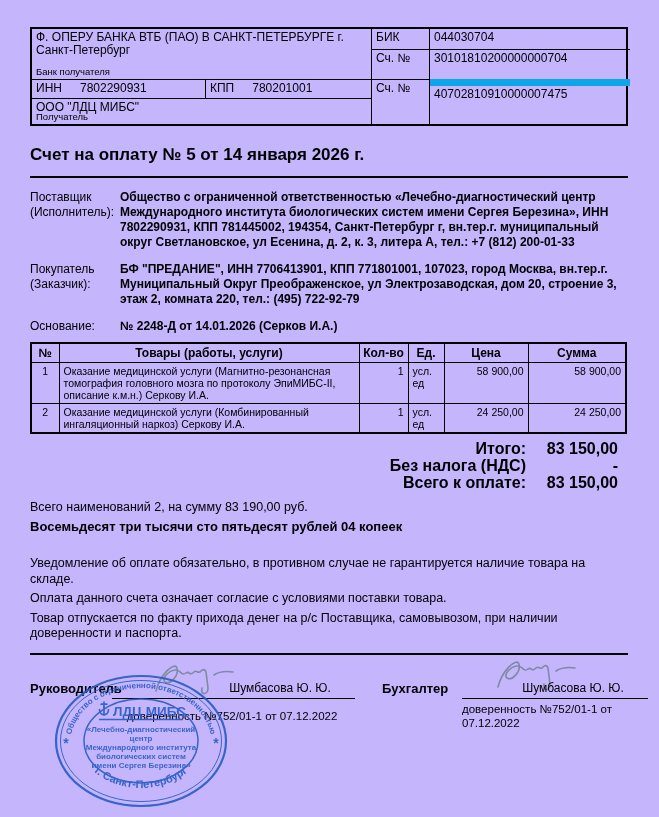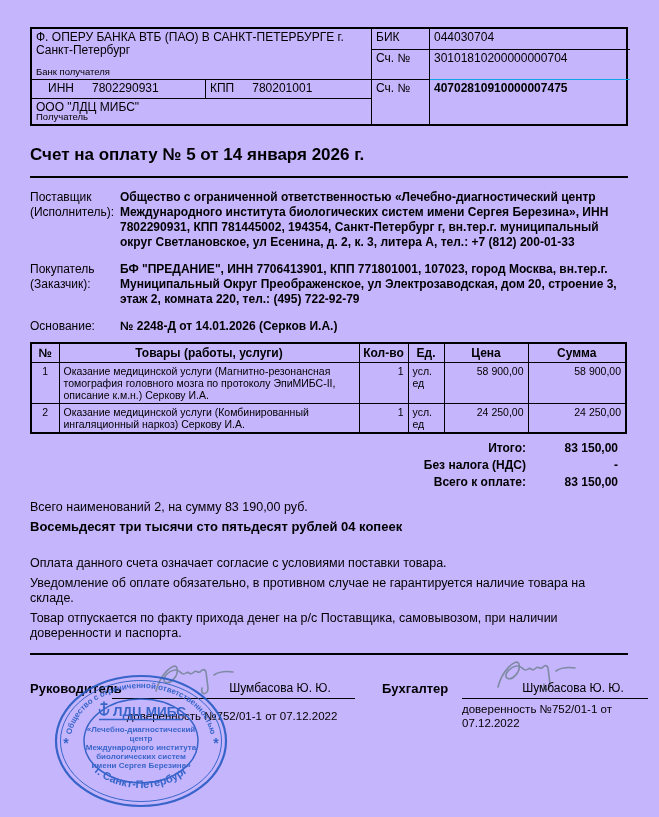--- a/index.html
+++ b/index.html
@@ -13,29 +13,29 @@
   .bank-grid{
     margin-top:27px;display:grid;
     grid-template-columns:340px 58px 200px;
     grid-template-rows:20px 30px 19px 26px;
     border:2px solid #000;font-size:12px;line-height:13px;
   }
   .bank-grid .cell{padding:2px 4px;box-sizing:border-box;position:relative;}
   .bank-left{grid-column:1;grid-row:1/3;border-right:1px solid #000;}
   .bank-caption{position:absolute;left:4px;bottom:1px;font-size:9.5px;}
   .inn-row{grid-column:1;grid-row:3;border-top:1px solid #000;border-right:1px solid #000;display:flex;padding:0!important;}
-  .inn-cell{width:174px;padding:2px 16px;box-sizing:border-box;border-right:1px solid #000;display:flex;gap:18px;}
+  .inn-cell{width:174px;padding:2px 4px;box-sizing:border-box;border-right:1px solid #000;display:flex;gap:18px;}
   .kpp-cell{flex:1;padding:2px 4px;box-sizing:border-box;display:flex;gap:18px;}
   .recipient-cell{grid-column:1;grid-row:4;border-top:1px solid #000;border-right:1px solid #000;}
   .bik-label{grid-column:2;grid-row:1;border-right:1px solid #000;}
   .bik-value{grid-column:3;grid-row:1;}
   .corr-label{grid-column:2;grid-row:2;border-top:1px solid #000;border-right:1px solid #000;}
   .corr-value{grid-column:3;grid-row:2;border-top:1px solid #000;}
   .acct-label{grid-column:2;grid-row:3/5;border-top:1px solid #000;border-right:1px solid #000;}
-  .acct-value{grid-column:3;grid-row:3/5;border-top:1px solid #0ea5e9;font-weight:bold;}
+  .acct-value{grid-column:3;grid-row:3/5;border-top:7px solid #0ea5e9;}
 
   
   .doc-title{margin-top:19px;font-size:17px;font-weight:bold;}
   .rule{margin-top:11px;height:0;border-top:2px solid #000;}
 
   
   .party{display:flex;margin-top:12px;font-size:12px;line-height:15px;}
   .party .plabel{width:90px;flex:0 0 90px;}
   .party .pvalue{flex:1;font-weight:bold;}
 
@@ -44,21 +44,21 @@
   table.items th,table.items td{border:1px solid #000;padding:2px 4px;vertical-align:top;box-sizing:border-box;}
   table.items{border:2px solid #000;}
   table.items th{font-size:12px;font-weight:bold;text-align:center;padding:2px 2px;}
   table.items td{font-size:10.5px;line-height:12px;}
   .col-num{width:28px;} .col-desc{width:300px;} .col-qty{width:49px;}
   .col-unit{width:36px;} .col-price{width:84px;} .col-sum{width:98px;}
   td.c{text-align:center;} td.r{text-align:right;}
   tr.row1 td{height:37px;} tr.row2 td{height:26px;}
 
   
-  .totals{margin-top:6px;width:588px;font-weight:bold;font-size:12px;line-height:17px;}
+  .totals{margin-top:6px;width:588px;font-weight:bold;font-size:16px;line-height:17px;}
   .trow{display:flex;}
   .trow .tlabel{flex:1;text-align:right;}
   .trow .tvalue{width:92px;text-align:right;}
 
   
   .summary{margin-top:8px;font-size:12.5px;line-height:17px;}
   .summary .words{font-weight:bold;font-size:13px;margin-top:2px;}
 
   
   .terms{margin-top:21px;font-size:12.5px;line-height:15.5px;}
@@ -185,22 +185,22 @@
         <div class="tvalue">83 150,00</div>
       </div>
     </div>
 
     <div class="summary">
       <div>Всего наименований 2, на сумму 83 190,00 руб.</div>
       <div class="words">Восемьдесят три тысячи сто пятьдесят рублей 04 копеек</div>
     </div>
 
     <div class="terms">
+      <p>Уведомление об оплате обязательно, в противном случае не гарантируется наличие товара на складе.</p>
       <p>Оплата данного счета означает согласие с условиями поставки товара.</p>
-      <p>Уведомление об оплате обязательно, в противном случае не гарантируется наличие товара на складе.</p>
       <p>Товар отпускается по факту прихода денег на р/с Поставщика, самовывозом, при наличии доверенности и паспорта.</p>
     </div>
 
     <div class="rule"></div>
 
     <div class="sig-block">
       <div class="sig-label" style="left:0;top:22px;">Руководитель</div>
       <svg class="sig-svg" style="left:118px;top:-4px;" width="100" height="44" viewBox="0 0 100 44">
         <g fill="none" stroke="#7f8aa3" stroke-width="1.6" stroke-linecap="round">
           <path d="M8 36 C 12 20, 26 6, 29 13 C 31 21, 22 30, 17 27 C 13 24, 20 16, 27 15 C 33 14, 33 22, 38 18 C 42 15, 41 22, 46 17 C 49 14, 50 20, 53 16 C 55 14, 57 14, 58 17 L 60 33 C 60 40, 52 41, 54 33"></path>

